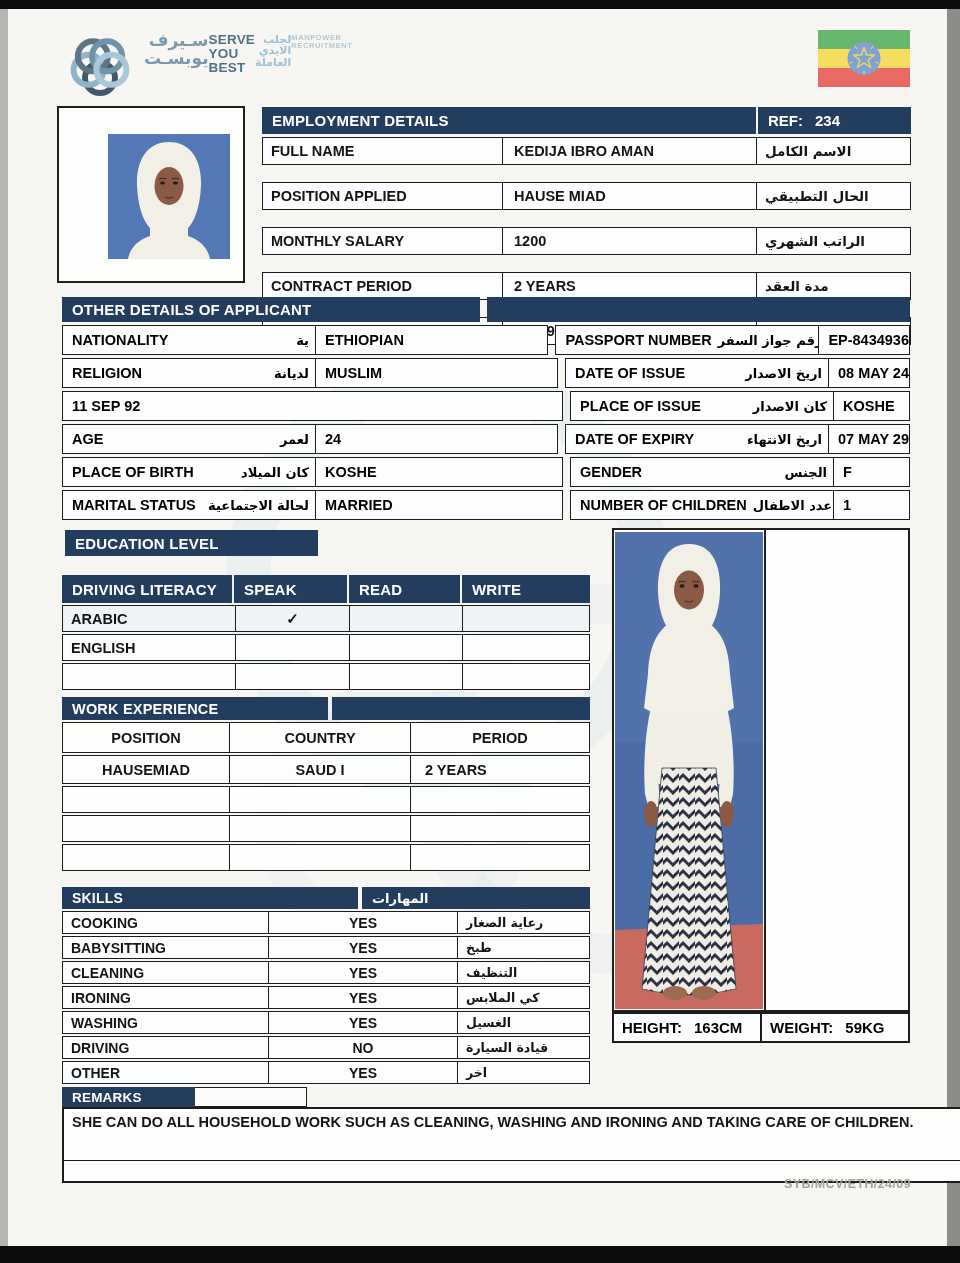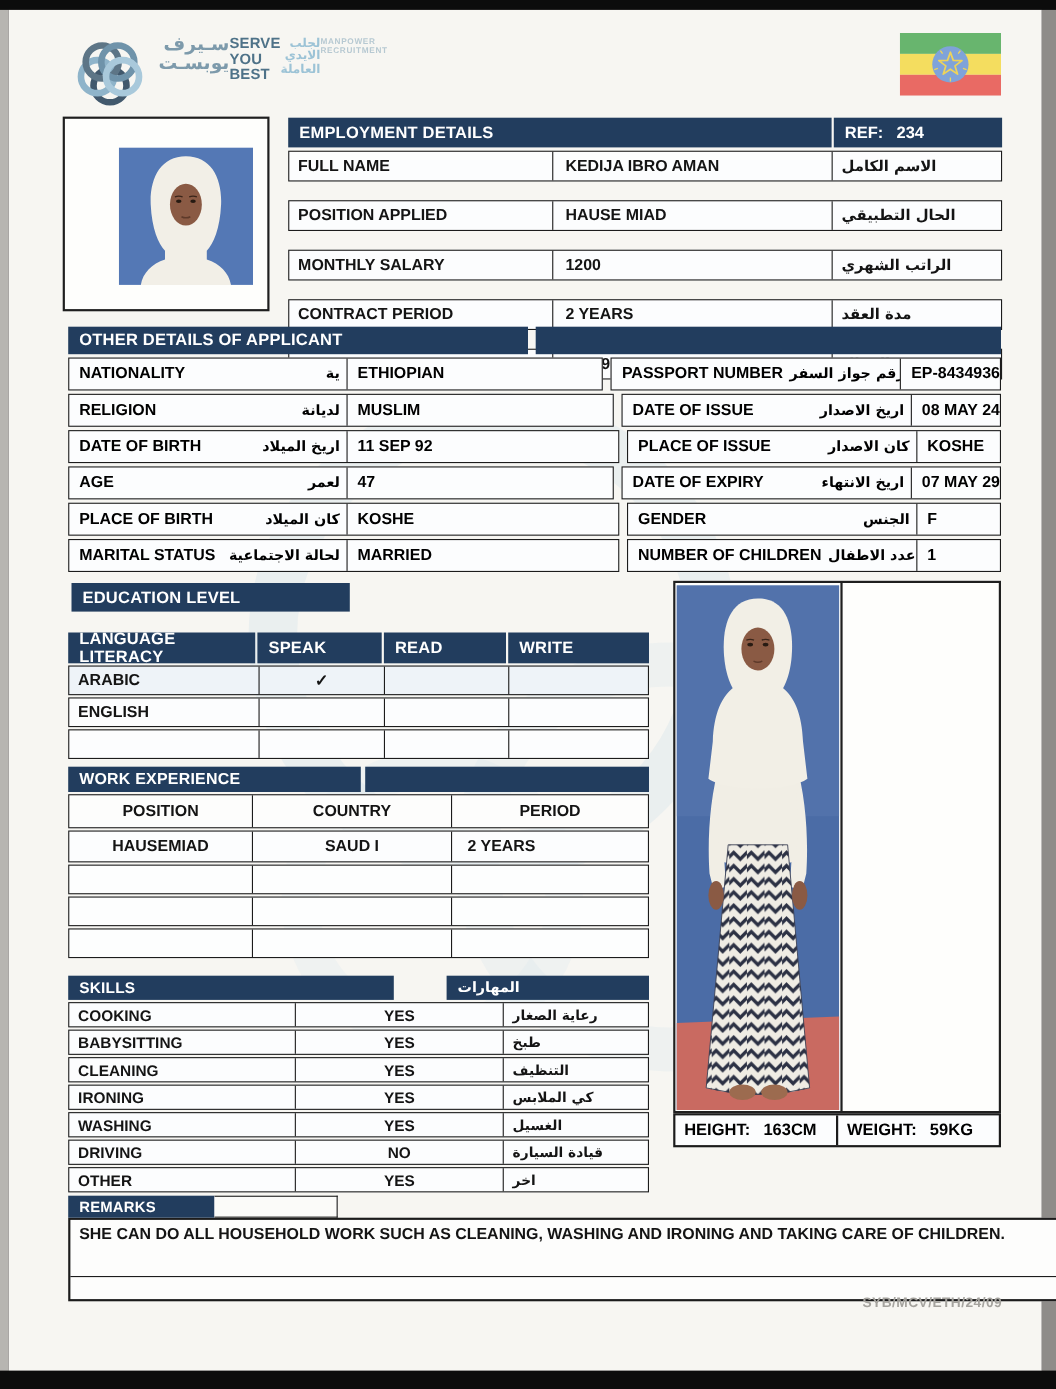--- a/index.html
+++ b/index.html
@@ -80,21 +80,21 @@
   .wx-rows{display:flex;flex-direction:column;gap:2px;margin-top:2px;}
   .wx-hrow{height:31px;background:#fdfdfc;}
   .wx-row{height:29px;}
   .wx-row.empty{height:27px;background:#fdfefe;}
   .wx-c1{width:167px;} .wx-c2{width:181px;} .wx-c3{flex:1;}
 
   
   .sk{left:54px;top:878px;width:528px;}
   .sk-t{display:flex;height:22px;gap:4px;}
   .sk-t .a{width:296px;font-size:14px;}
-  .sk-t .b{flex:1;justify-content:flex-end;padding-right:9px;font-size:13px;margin-left:44px;}
+  .sk-t .b{flex:1;justify-content:flex-end;padding-right:9px;font-size:13px;}
   .sk-rows{display:flex;flex-direction:column;gap:2px;margin-top:2px;}
   .sk-row{height:23px;}
   .sk-c1{width:206px;font-size:14px;}
   .sk-c2{width:189px;font-size:14px;}
   .sk-c3{flex:1;font-size:12.5px;}
 
   
   .rm{left:54px;top:1078px;width:928px;}
   .rm-h{display:flex;height:20px;}
   .rm-h .a{width:133px;font-size:13.5px;}
@@ -250,41 +250,37 @@
           <div class="od-box r">
               <div class="od-lab">
                 <span>DATE OF ISSUE</span>
                 <span class="ar">اريخ الاصدار</span>
               </div>
               <div class="od-val">08 MAY 24</div>
             </div>
         </div>
         <div class="od-row">
           <div class="od-box l">
-              <div class="od-lab">
-                <span>DATE OF BIRTH</span>
-                <span class="ar">اريخ الميلاد</span>
-              </div>
               <div class="od-val">11 SEP 92</div>
             </div>
           <div class="od-box r">
               <div class="od-lab">
                 <span>PLACE OF ISSUE</span>
                 <span class="ar">كان الاصدار</span>
               </div>
               <div class="od-val">KOSHE</div>
             </div>
         </div>
         <div class="od-row">
           <div class="od-box l">
               <div class="od-lab">
                 <span>AGE</span>
                 <span class="ar">لعمر</span>
               </div>
-              <div class="od-val">47</div>
+              <div class="od-val">24</div>
             </div>
           <div class="od-box r">
               <div class="od-lab">
                 <span>DATE OF EXPIRY</span>
                 <span class="ar">اريخ الانتهاء</span>
               </div>
               <div class="od-val">07 MAY 29</div>
             </div>
         </div>
         <div class="od-row">
@@ -320,21 +316,21 @@
             </div>
         </div>
 
       </div>
     </div>
 
     <div class="layer hcell navy edu-bar">EDUCATION LEVEL</div>
 
     <div class="layer lg">
       <div class="lg-h">
-        <div class="hcell navy c1">LANGUAGE LITERACY</div>
+        <div class="hcell navy c1">DRIVING LITERACY</div>
         <div class="hcell navy c2">SPEAK</div>
         <div class="hcell navy c3">READ</div>
         <div class="hcell navy c4">WRITE</div>
       </div>
       <div class="lg-rows">
         <div class="trow lg-row alt">
           <div class="tc br lg-c1">ARABIC</div>
           <div class="tc br cen lg-c2 check">✓</div>
           <div class="tc br cen lg-c3"></div>
           <div class="tc cen lg-c4"></div>

